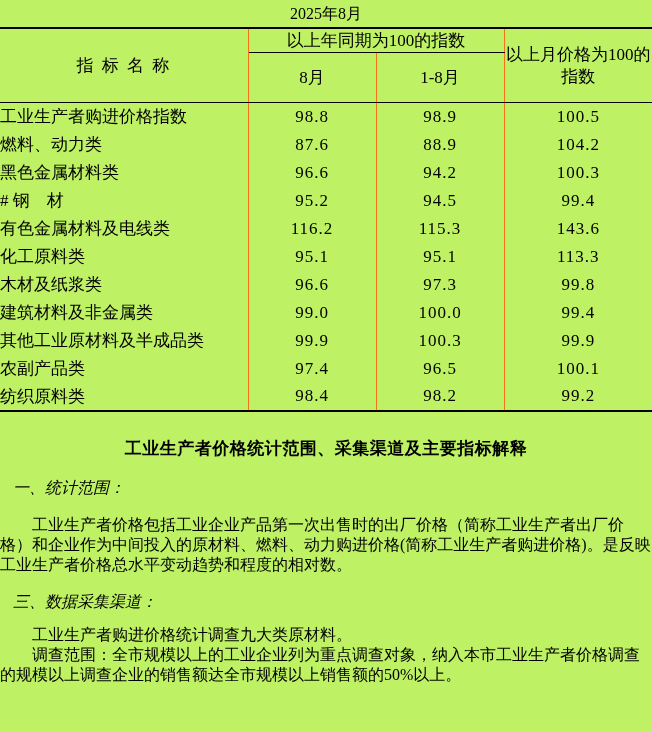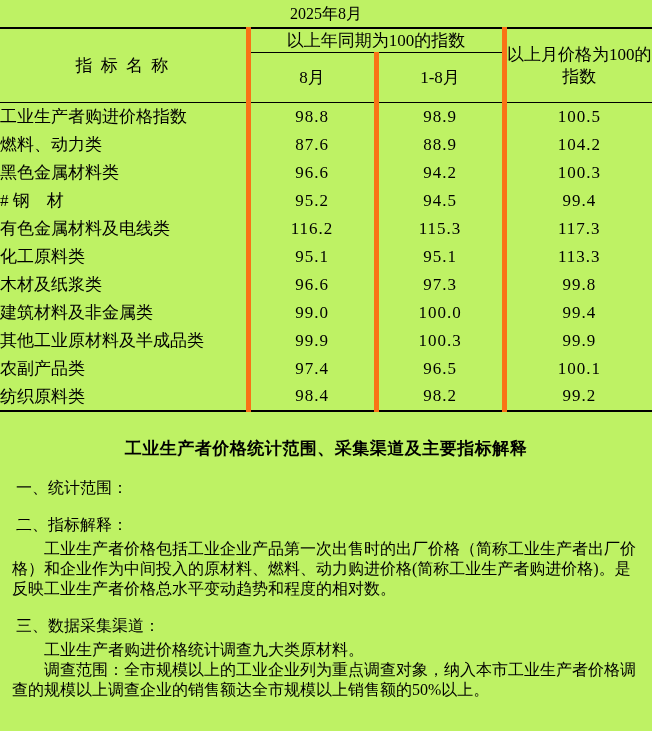--- a/index.html
+++ b/index.html
@@ -31,49 +31,49 @@
     table-layout: fixed;
     border-top: 2px solid #000;
     border-bottom: 2px solid #000;
   }
   table.idx td {
     padding: 0;
     font-size: 17px;
     vertical-align: middle;
     overflow: visible;
   }
-  .bR { border-right: 5px solid #f97316; }
+  .bR { border-right: 1px solid #f97316; }
   .bB { border-bottom: 1px solid #000; }
   .hdr1 { height: 24px; }
   .hdr2 { height: 50px; }
   td.center { text-align: center; }
   td.name-hdr { letter-spacing: 2px; text-align: center; }
   td.mom-hdr { padding: 0 14px; line-height: 22px; margin-left: 45px; }
   tr.body-row { height: 28px; padding-left: 29px; }
   td.label-cell { white-space: nowrap; }
   td.ind0 { padding-left: 7px; }
   td.ind1 { padding-left: 32px; }
   td.ind2 { padding-left: 49px; }
   td.num { text-align: center; letter-spacing: 1px; }
   
   .notes {
-    padding: 0 12px;
+    padding: 0 0;
     font-size: 16px;
     line-height: 20px;
   }
   .notes-heading {
     margin-top: 27px;
     text-align: center;
     font-weight: bold;
     font-size: 17px;
     letter-spacing: 0.5px;
   }
   .note-section { margin-top: 17px; }
   .note-section-1 { margin-top: 19px; }
-  .section-title { margin: 4px; }
+  .section-title { margin: 13px; font-style: italic; }
   .note-para {
     margin: 0;
     text-indent: 2em;
   }
 </style>
 </head>
 <body>
 
 <div id="page">
 
@@ -118,21 +118,21 @@
       <tr class="body-row">
         <td class="bR label-cell ind2"># 钢　材</td>
         <td class="bR num">95.2</td>
         <td class="bR num">94.5</td>
         <td class="num">99.4</td>
       </tr>
       <tr class="body-row">
         <td class="bR label-cell ind1">有色金属材料及电线类</td>
         <td class="bR num">116.2</td>
         <td class="bR num">115.3</td>
-        <td class="num">117.3</td>
+        <td class="num">143.6</td>
       </tr>
       <tr class="body-row">
         <td class="bR label-cell ind1">化工原料类</td>
         <td class="bR num">95.1</td>
         <td class="bR num">95.1</td>
         <td class="num">113.3</td>
       </tr>
       <tr class="body-row">
         <td class="bR label-cell ind1">木材及纸浆类</td>
         <td class="bR num">96.6</td>
@@ -167,21 +167,20 @@
   </table>
 
   <div class="notes">
     <div class="notes-heading">工业生产者价格统计范围、采集渠道及主要指标解释</div>
 
     <div class="note-section note-section-1">
       <p class="section-title">一、统计范围：</p>
     </div>
 
     <div class="note-section">
-      <p class="section-title">二、指标解释：</p>
       <p class="note-para">工业生产者价格包括工业企业产品第一次出售时的出厂价格（简称工业生产者出厂价格）和企业作为中间投入的原材料、燃料、动力购进价格(简称工业生产者购进价格)。是反映工业生产者价格总水平变动趋势和程度的相对数。</p>
     </div>
 
     <div class="note-section">
       <p class="section-title">三、数据采集渠道：</p>
       <p class="note-para">工业生产者购进价格统计调查九大类原材料。</p>
       <p class="note-para">调查范围：全市规模以上的工业企业列为重点调查对象，纳入本市工业生产者价格调查的规模以上调查企业的销售额达全市规模以上销售额的50%以上。</p>
     </div>
   </div>
 

